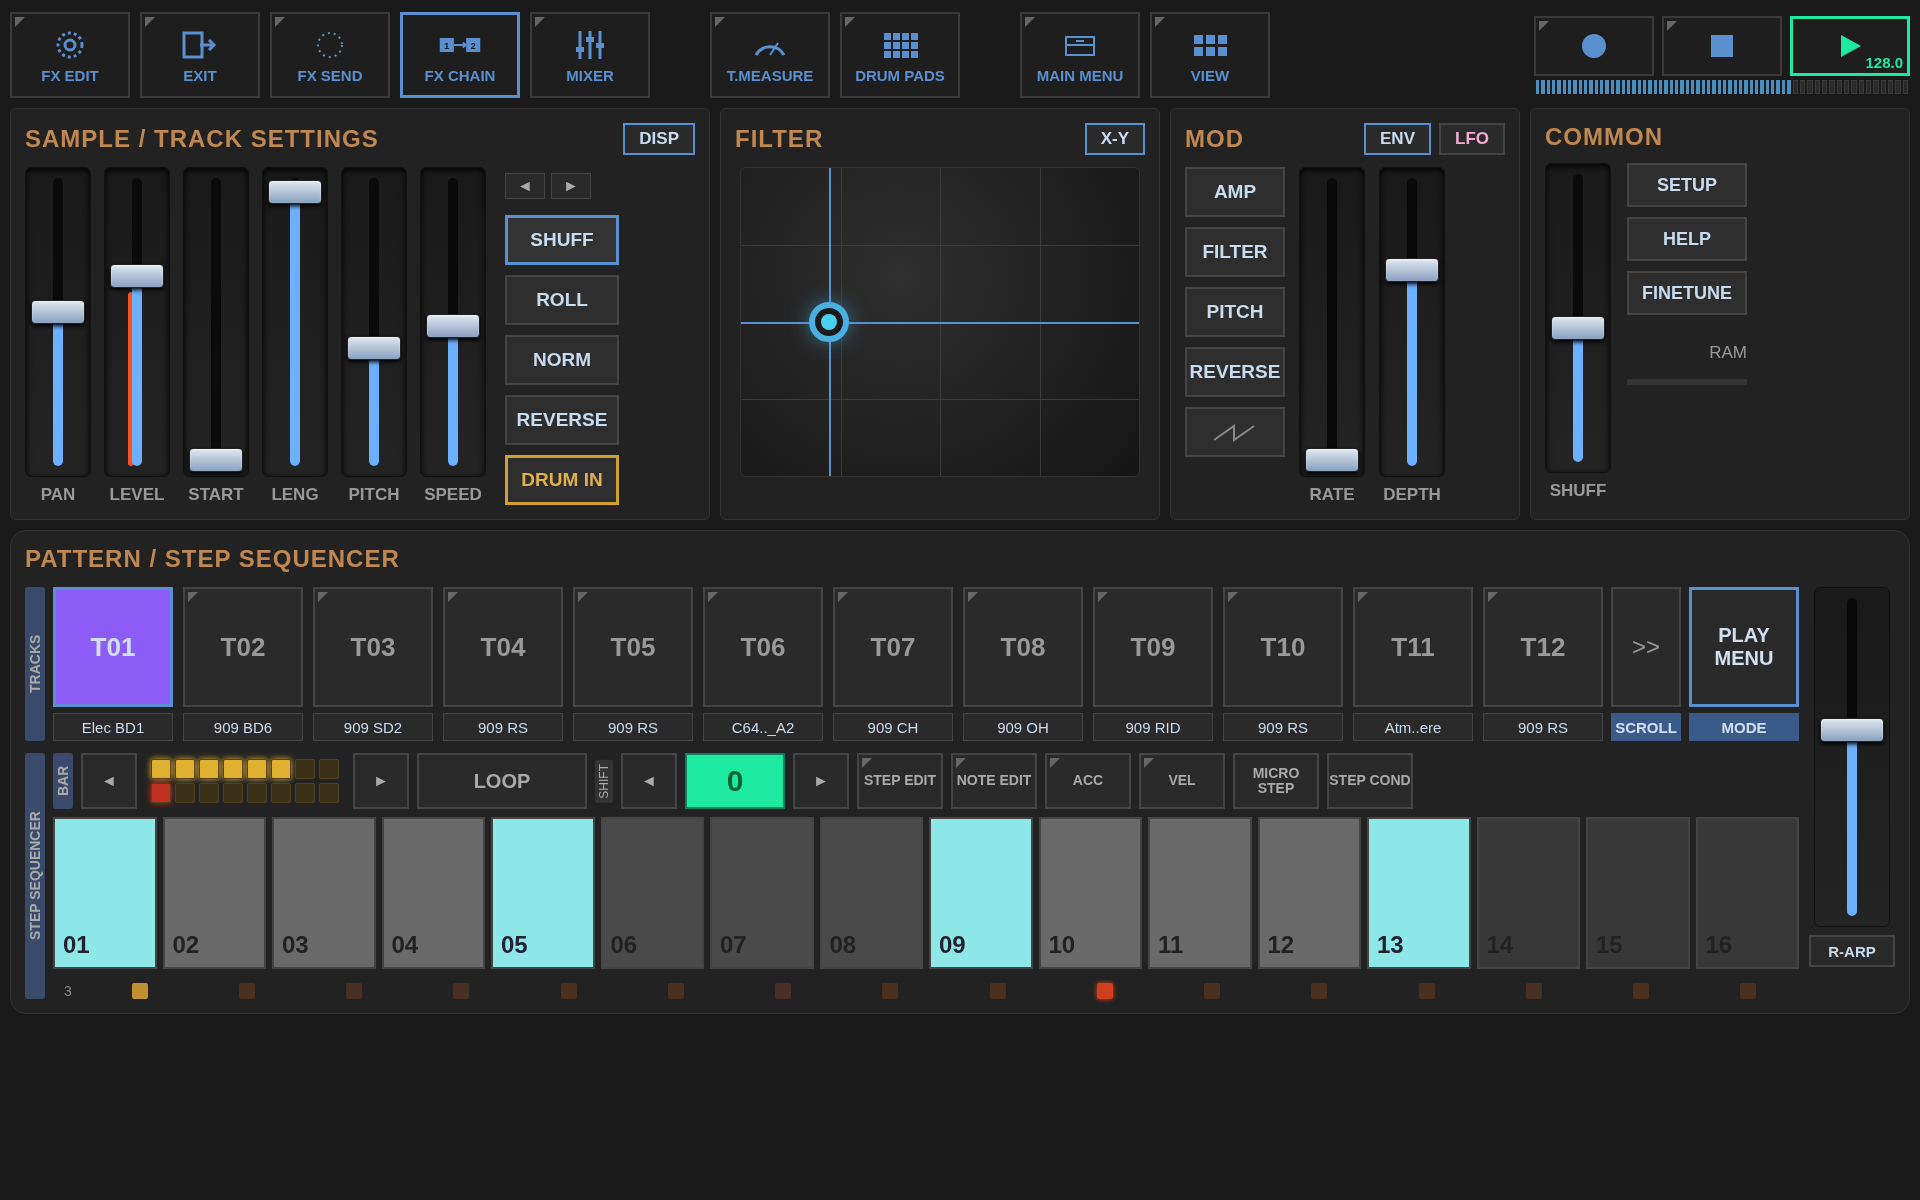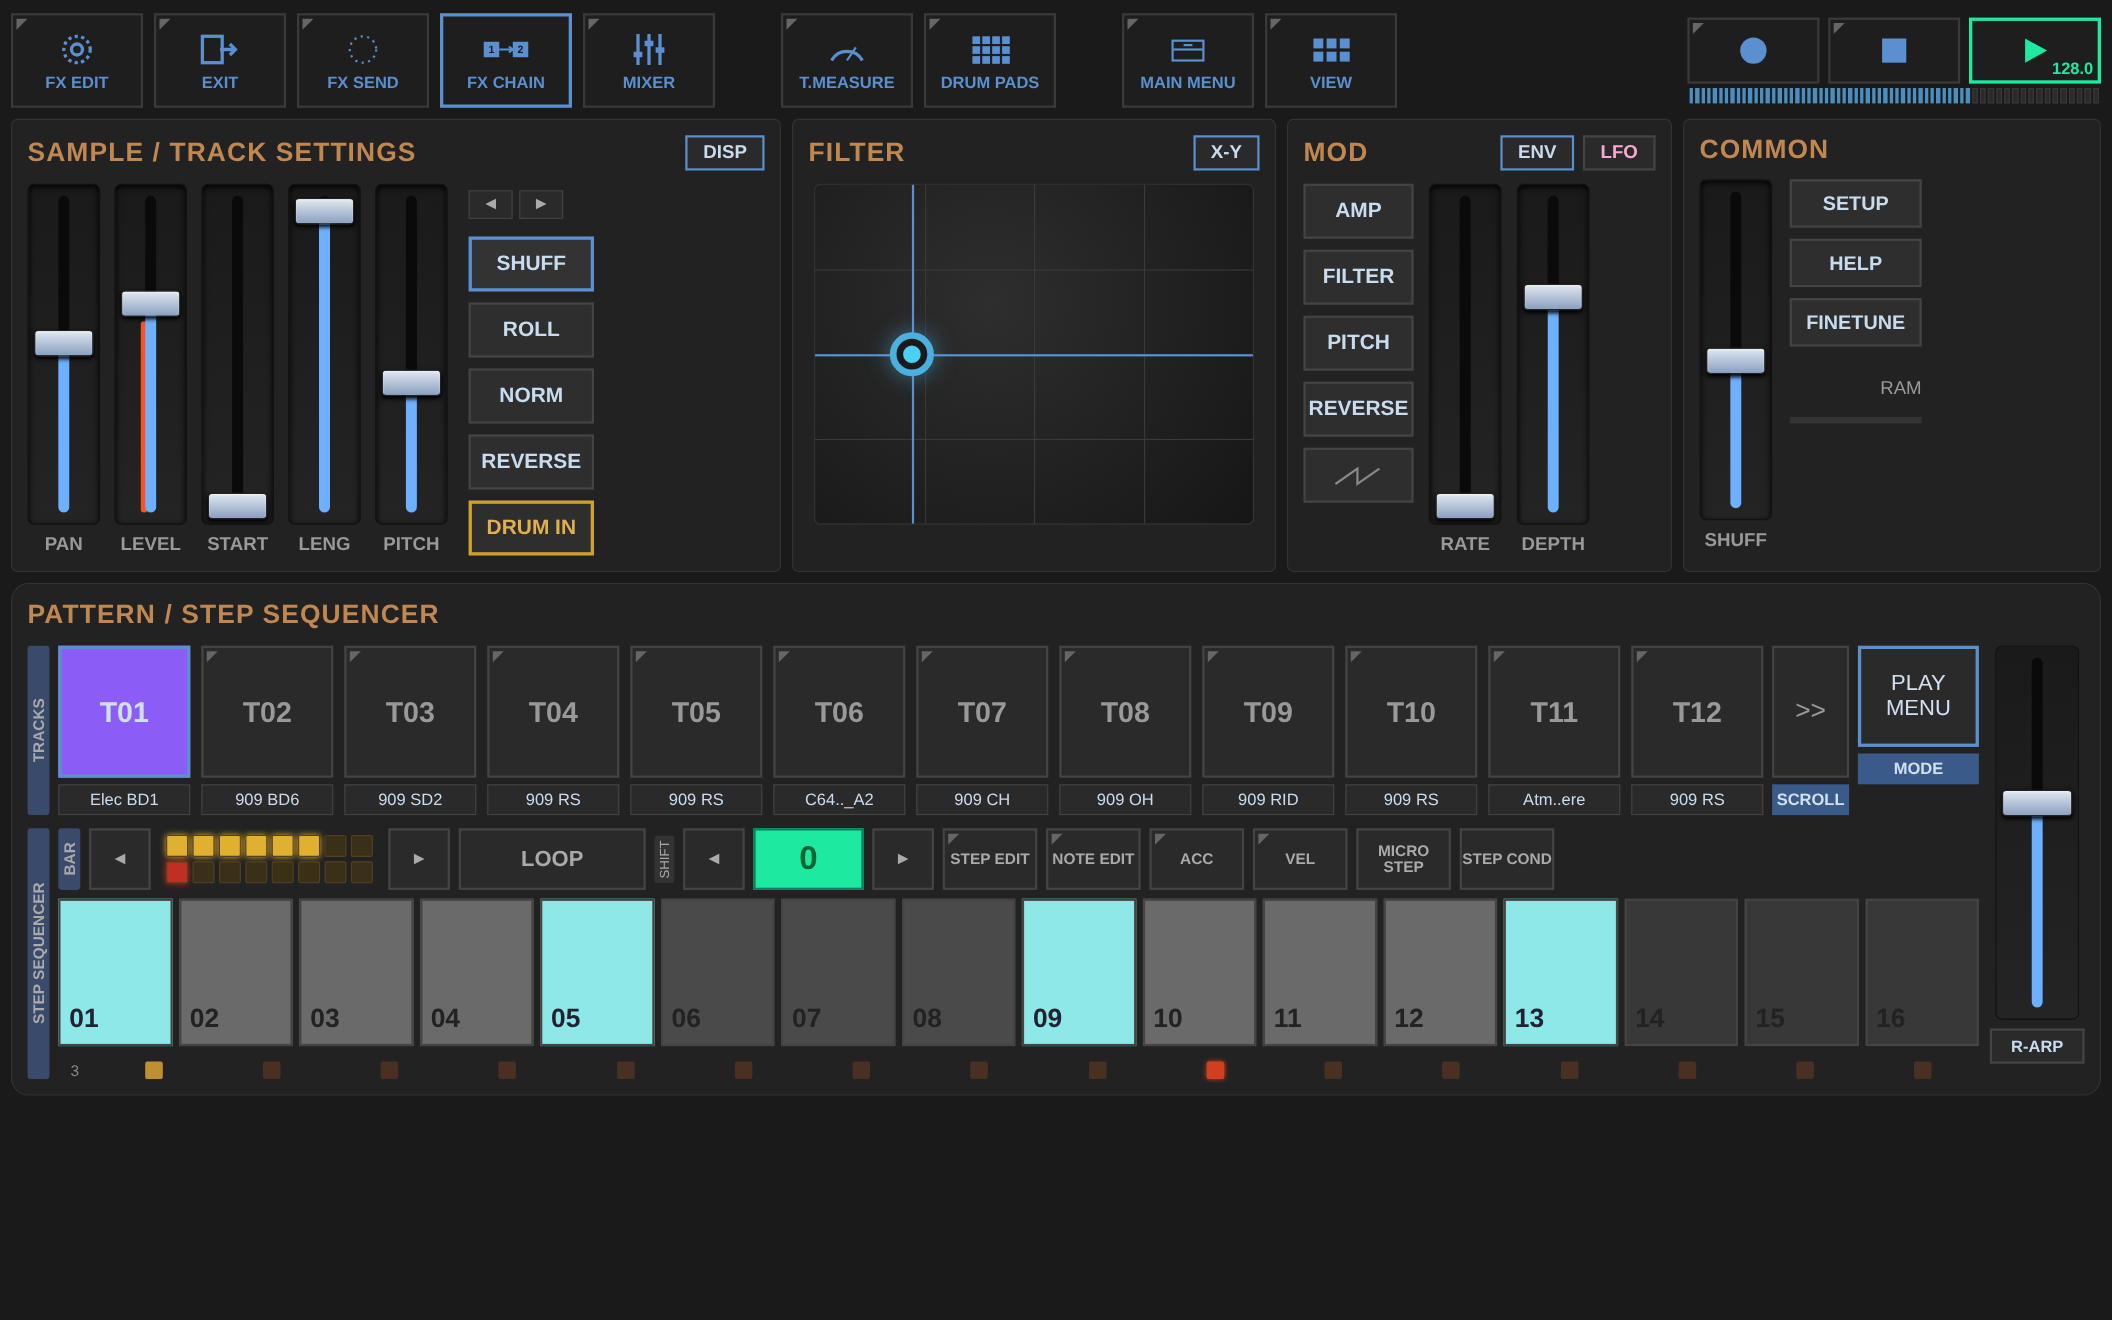--- a/index.html
+++ b/index.html
@@ -60,35 +60,35 @@
 .seq-title{color:#c08850;font-size:24px;font-weight:bold;margin-bottom:14px;letter-spacing:1px}
 .tracks-row{display:flex;gap:8px;align-items:stretch}
 .vlabel{writing-mode:vertical-rl;transform:rotate(180deg);font-size:14px;color:#aaa;background:#3a4a6a;padding:6px 2px;text-align:center;font-weight:bold;border-radius:3px}
 .track-cells{display:flex;gap:10px;flex:1}
 .track-cell{flex:1;display:flex;flex-direction:column;gap:6px}
 .track-btn{height:120px;background:#2a2a2a;border:2px solid #444;display:flex;align-items:center;justify-content:center;font-size:26px;color:#999;font-weight:bold;cursor:pointer;position:relative}
 .track-btn.selected{border:3px solid #5a8fd0;color:#d0e0f0;background:#8b5cf6}
 .track-name{height:28px;background:#2a2a2a;border:1px solid #444;font-size:15px;color:#c8dcf0;display:flex;align-items:center;justify-content:center}
 .next-btn{height:120px;background:#2a2a2a;border:2px solid #444;display:flex;align-items:center;justify-content:center;font-size:24px;color:#999;cursor:pointer}
 .mode-cell{width:110px;display:flex;flex-direction:column;gap:6px}
-.play-menu{height:92px;background:#2a2a2a;border:3px solid #5a8fd0;display:flex;align-items:center;justify-content:center;font-size:20px;color:#d0e0f0;font-weight:normal;text-align:center;cursor:pointer}
+.play-menu{height:120px;background:#2a2a2a;border:3px solid #5a8fd0;display:flex;align-items:center;justify-content:center;font-size:20px;color:#d0e0f0;font-weight:bold;text-align:center;cursor:pointer}
 .mode-lbl{height:28px;background:#3a5a8a;font-size:15px;color:#d0e0f0;display:flex;align-items:center;justify-content:center;font-weight:bold}
 .bar-row{display:flex;gap:8px;margin-top:12px;align-items:stretch}
 .bar-controls{display:flex;gap:8px;align-items:center}
 .sq-btn{width:56px;height:56px;background:#2a2a2a;border:2px solid #444;display:flex;align-items:center;justify-content:center;color:#aaa;cursor:pointer;position:relative;font-size:16px}
 .bar-grid{display:grid;grid-template-columns:repeat(8,20px);grid-template-rows:repeat(2,20px);gap:4px;padding:6px}
 .bar-led{width:20px;height:20px;background:#3a3018;border:1px solid #554020;border-radius:2px}
 .bar-led.on{background:#e0b030;box-shadow:0 0 6px #e0b030}
 .bar-led.red{background:#c03020;box-shadow:0 0 6px #c03020}
 .loop-btn{width:170px;height:56px;background:#2a2a2a;border:2px solid #444;display:flex;align-items:center;justify-content:center;font-size:20px;color:#aaa;font-weight:bold;cursor:pointer}
 .shift-lbl{writing-mode:vertical-rl;transform:rotate(180deg);font-size:12px;color:#aaa;background:#333;padding:4px 2px;text-align:center;border-radius:2px}
 .shift-display{width:100px;height:56px;background:#1de9a0;border:2px solid #0a8060;display:flex;align-items:center;justify-content:center;font-size:30px;color:#063;font-weight:bold}
 .edit-btn{width:86px;height:56px;background:#2a2a2a;border:2px solid #444;display:flex;align-items:center;justify-content:center;font-size:14px;color:#aaa;font-weight:bold;text-align:center;cursor:pointer;position:relative;line-height:1.1}
 .step-cells{display:flex;gap:6px;flex:1}
-.step-cell{flex:1;height:134px;border:2px solid #444;display:flex;align-items:flex-end;padding:8px;font-size:24px;font-weight:bold;color:#222;cursor:pointer}
+.step-cell{flex:1;height:152px;border:2px solid #444;display:flex;align-items:flex-end;padding:8px;font-size:24px;font-weight:bold;color:#222;cursor:pointer}
 .step-cell.on{background:#8ee8e8;color:#223}
 .step-cell.off1{background:#6a6a6a}
 .step-cell.off2{background:#4a4a4a}
 .step-cell.off3{background:#383838}
 .foot-row{display:flex;gap:6px;margin-top:6px;align-items:center}
 .foot-num{width:30px;font-size:14px;color:#888;text-align:center}
 .foot-led{flex:1;display:flex;justify-content:center}
 .mini-led{width:16px;height:16px;background:#4a3020;border-radius:2px}
 .mini-led.hot{background:#d04020;box-shadow:0 0 5px #d04020}
 .mini-led.y{background:#c09030}
@@ -351,20 +351,28 @@
           <div class="slider-label">LENG</div>
         </div>
         <div class="slider-col">
           <div class="slider-track">
             <div class="slider-groove"></div>
             <div class="slider-fill" style="background: rgb(109, 176, 255); height: 117.6px;"></div>
             <div class="slider-thumb" style="bottom: 115.6px;"></div>
           </div>
           <div class="slider-label">PITCH</div>
         </div>
+        <div class="slider-col">
+          <div class="slider-track">
+            <div class="slider-groove"></div>
+            <div class="slider-fill" style="background: rgb(109, 176, 255); height: 140px;"></div>
+            <div class="slider-thumb" style="bottom: 138px;"></div>
+          </div>
+          <div class="slider-label">SPEED</div>
+        </div>
         <div class="btn-stack" style="margin-left:6px">
         <div class="arrow-pair">
           <div class="arrow-box">◄</div>
           <div class="arrow-box">►</div>
         </div>
         <div class="mode-btn selected">SHUFF</div>
         <div class="mode-btn">ROLL</div>
         <div class="mode-btn">NORM</div>
         <div class="mode-btn">REVERSE</div>
         <div class="mode-btn fillin">DRUM IN</div>

